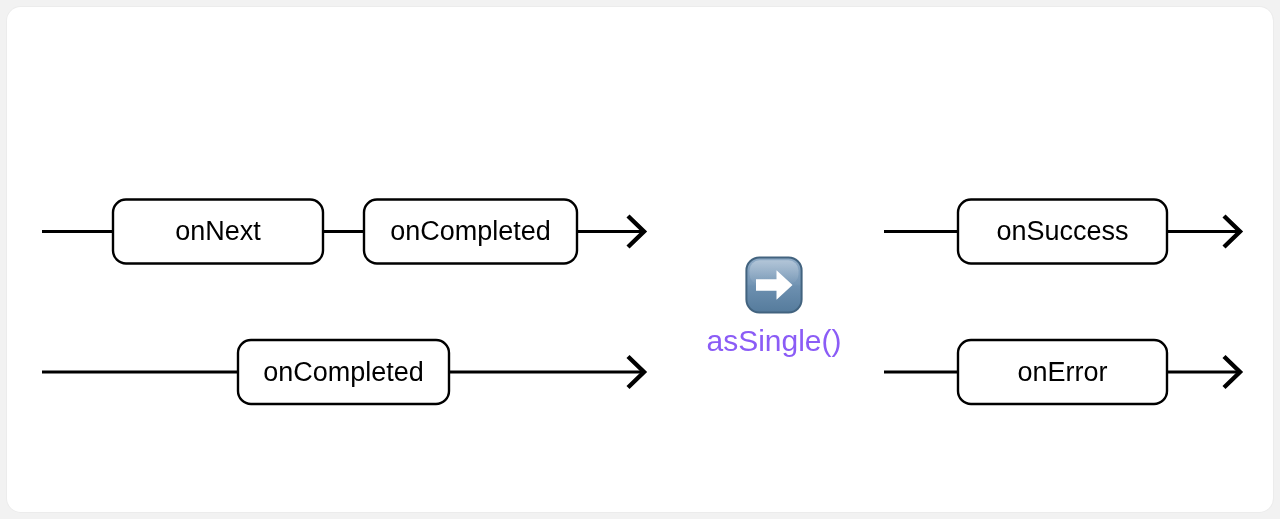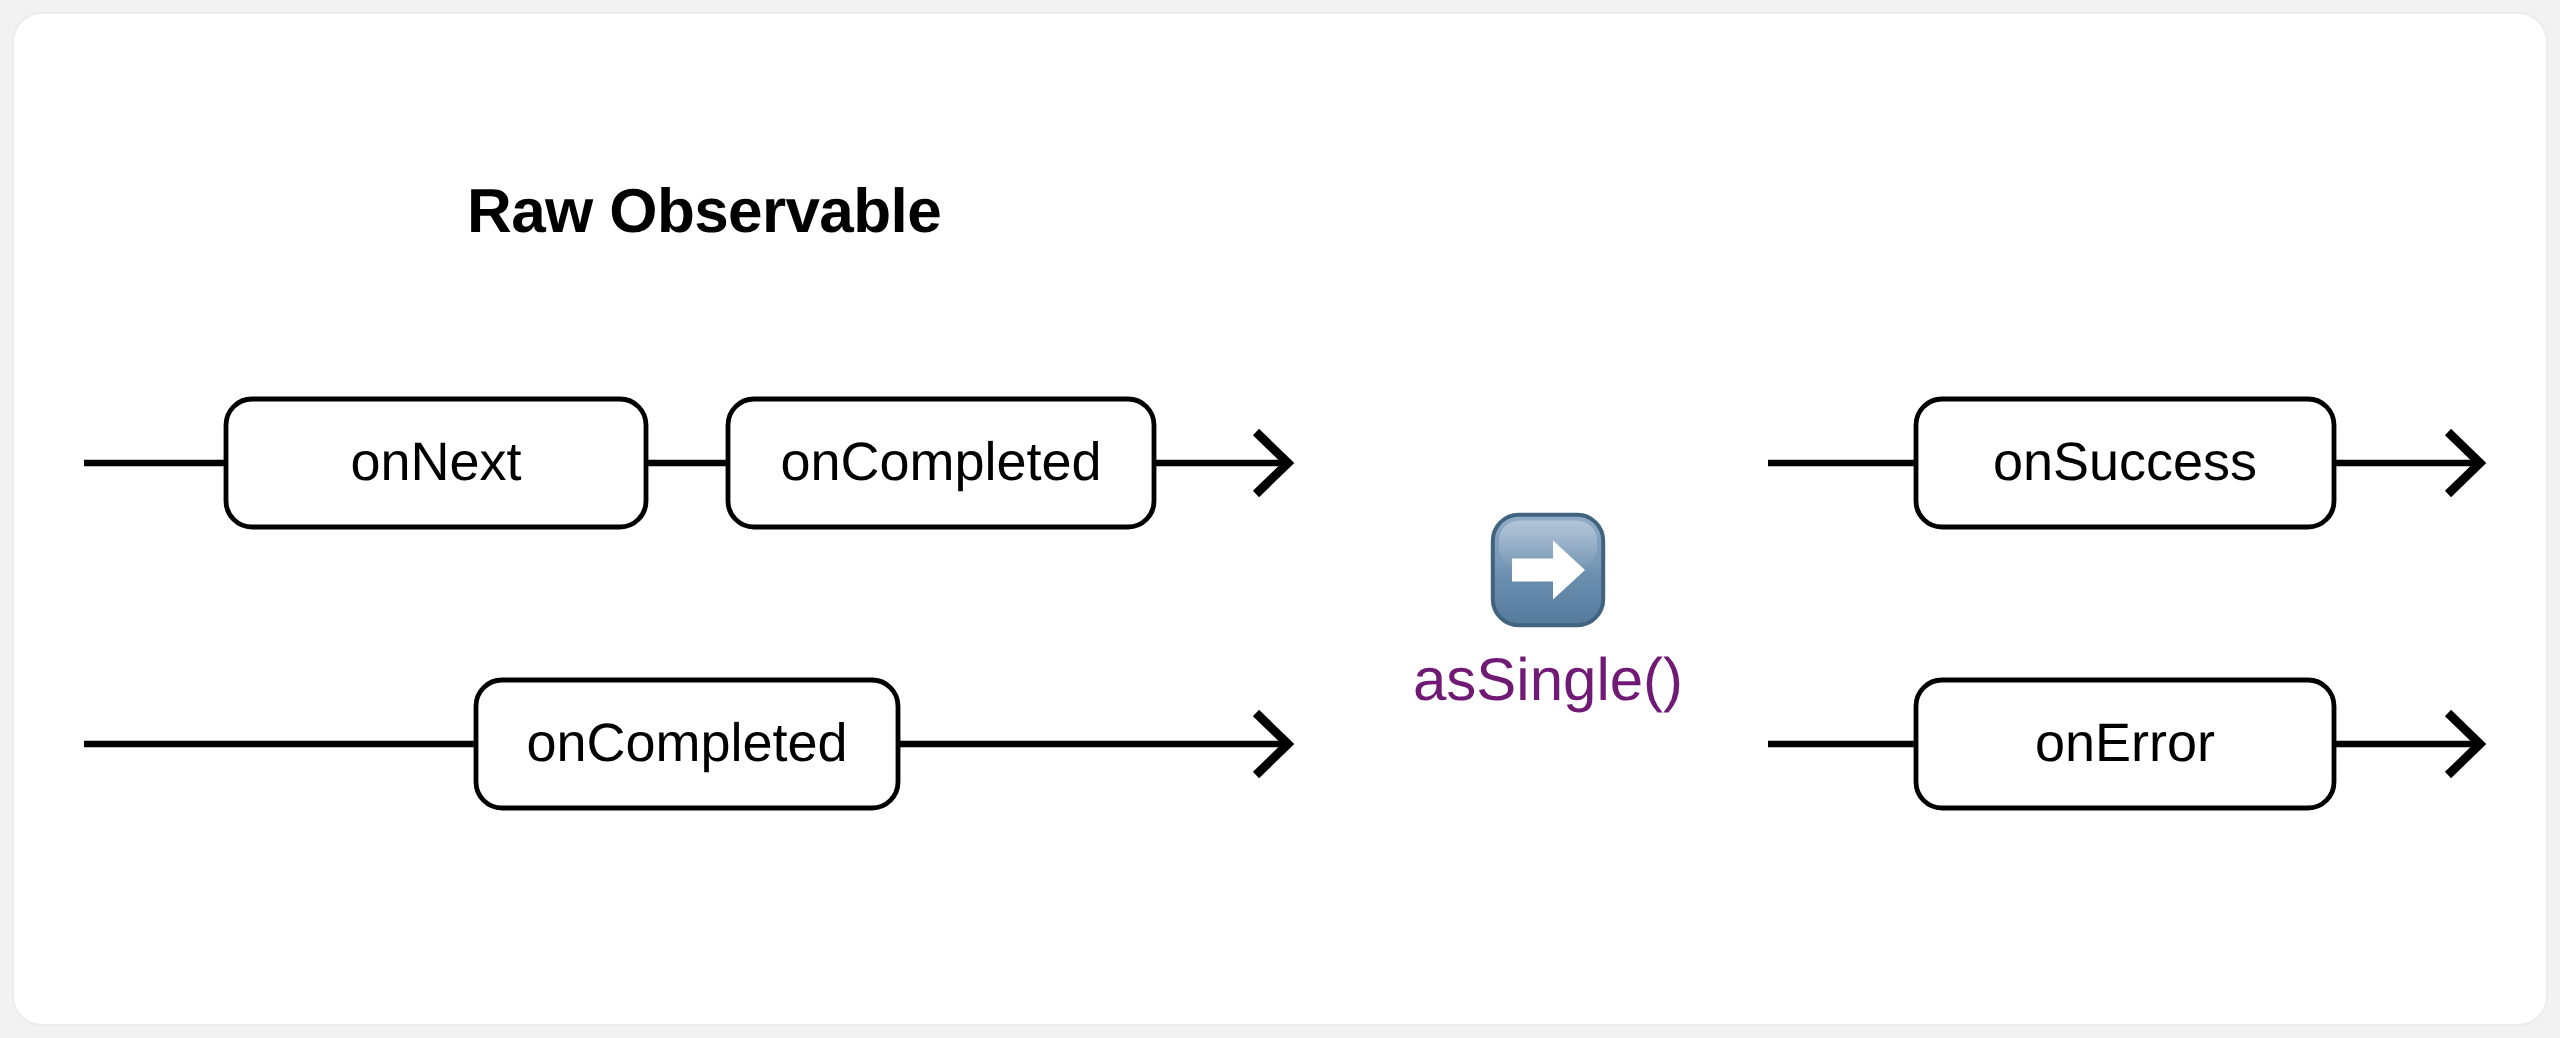--- a/index.html
+++ b/index.html
@@ -75,30 +75,29 @@
     width: 58px;
     height: 58px;
   }
   #op-icon-wrap svg { display: block; }
   #op-label {
     position: absolute;
     left: 767px;
     top: 317px;
     transform: translateX(-50%);
     font-size: 30px;
-    color: #701a75;
+    color: #8b5cf6;
     white-space: nowrap;
   }
 </style>
 </head>
 <body>
 
 <div id="card">
 
-  <div class="col-title" id="title-raw-observable">Raw Observable</div>
 
 
   <svg id="diagram-svg" width="1266" height="505" viewBox="0 0 1266 505">
 
     <g>
       <line class="flow-line" x1="35" y1="224.5" x2="107" y2="224.5"></line>
       <line class="flow-line" x1="316" y1="224.5" x2="358" y2="224.5"></line>
       <line class="flow-line" x1="570" y1="224.5" x2="634" y2="224.5"></line>
       <polyline class="arrow-head" points="621,209 637,224.5 621,240"></polyline>
 

